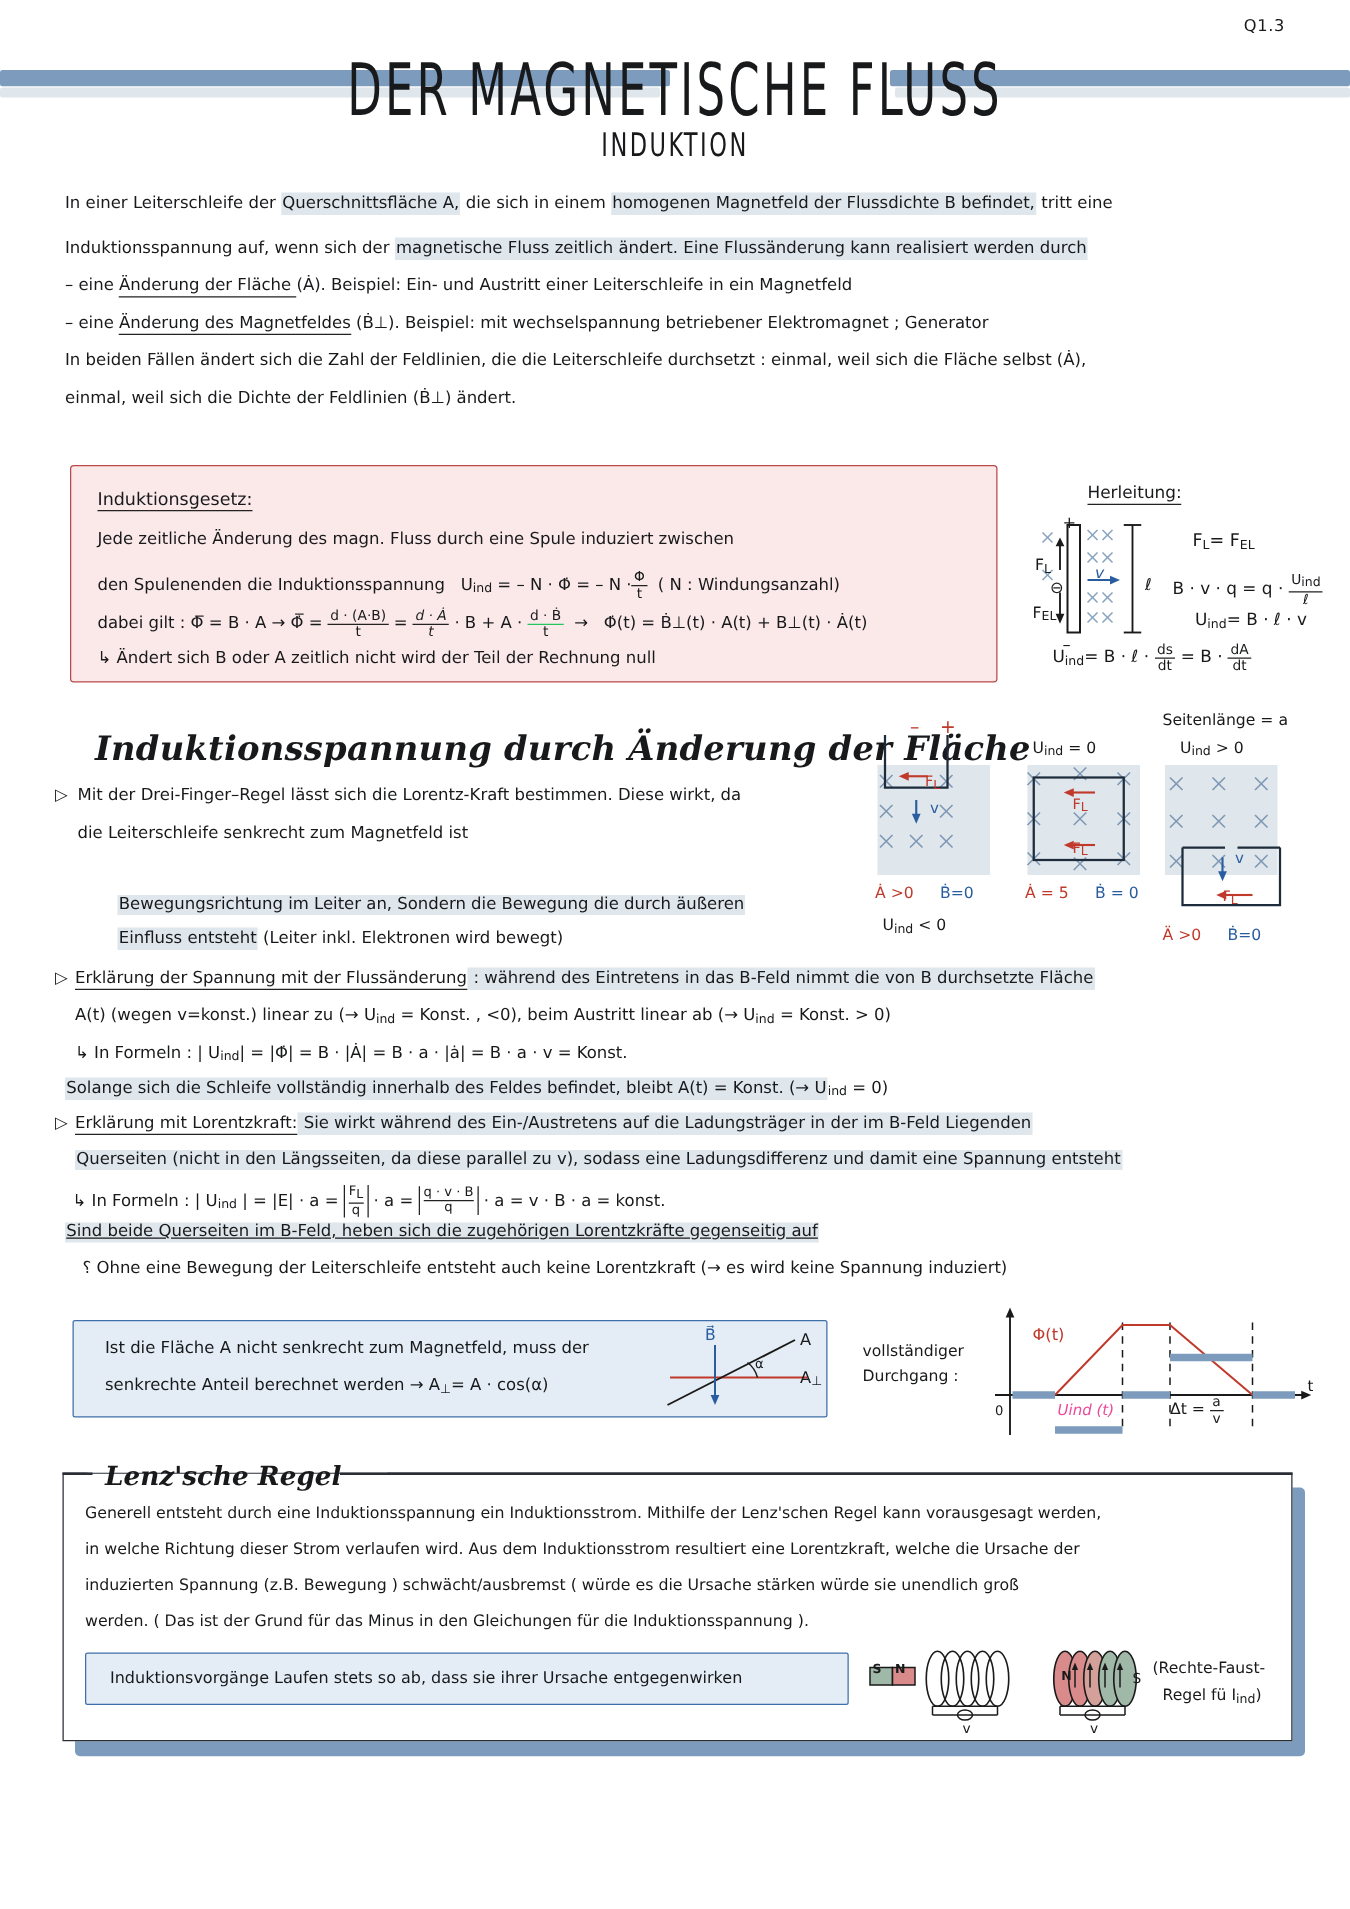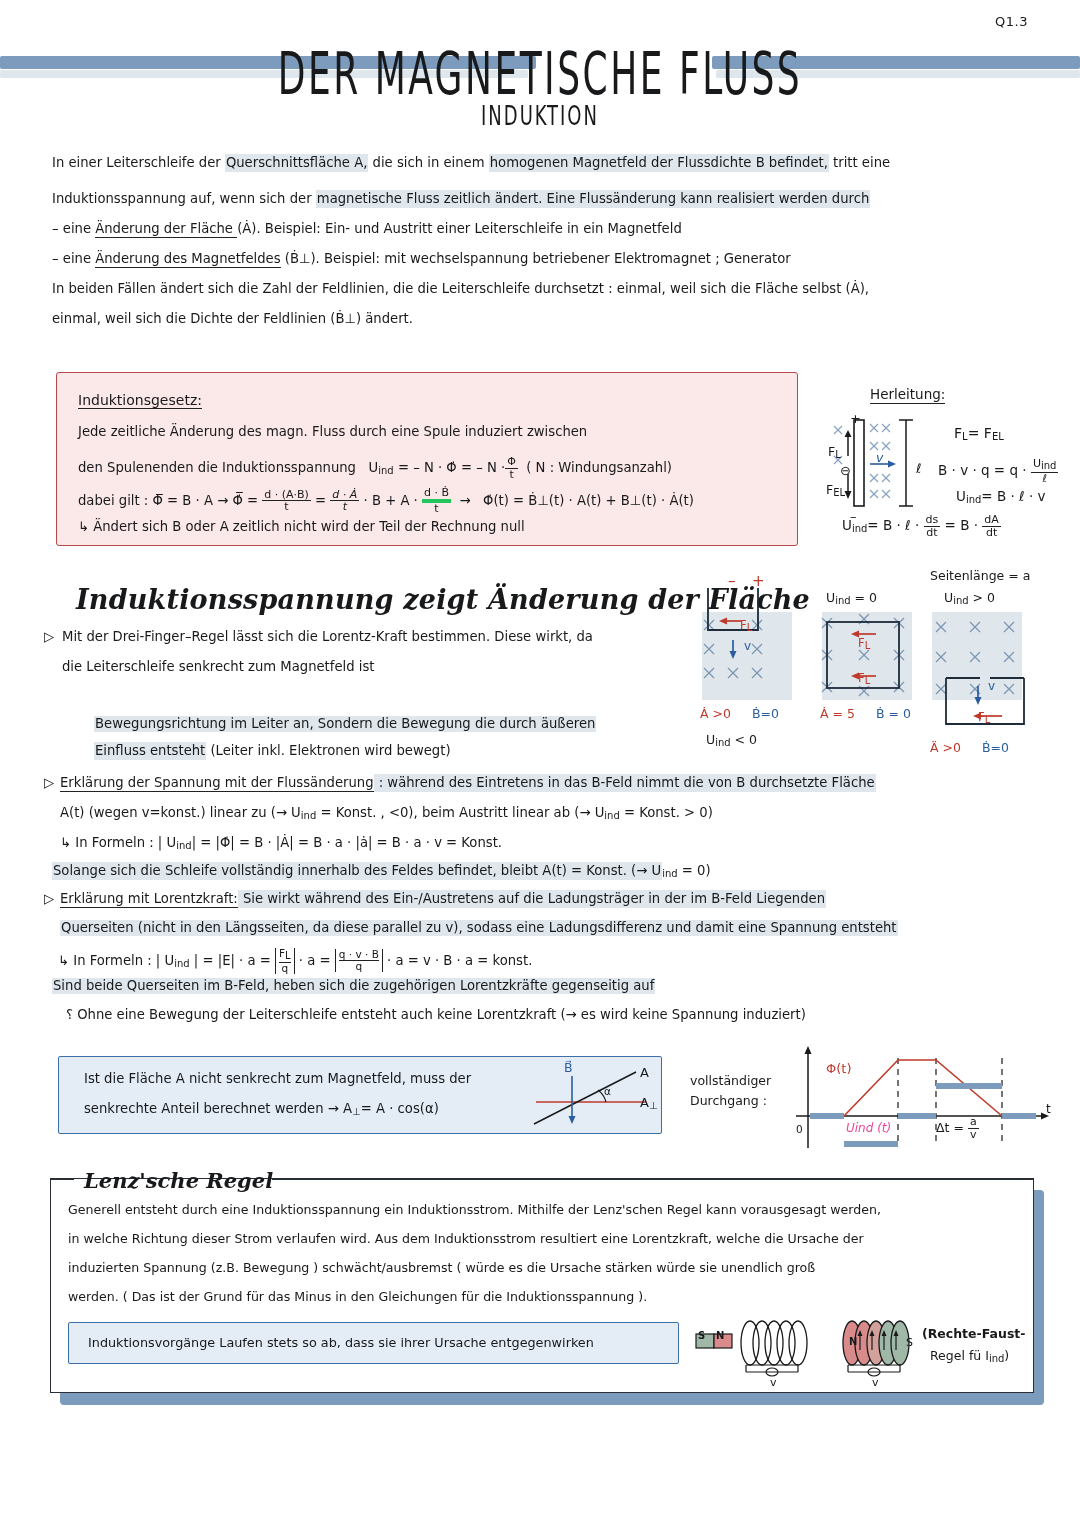--- a/index.html
+++ b/index.html
@@ -157,21 +157,21 @@
       <span style="display:block; border-bottom:1px solid #222; padding:0 2px;">d · (A·B)</span>
       <span style="display:block;">t</span>
     </span>
     <span>=</span>
     <span style="display:inline-block; text-align:center; vertical-align:middle; font-size:11px; line-height:1.05;font-style:italic;">
       <span style="display:block; border-bottom:1px solid #222; padding:0 2px;">d · Ȧ</span>
       <span style="display:block;">t</span>
     </span>
     <span>· B +  A ·</span>
     <span style="display:inline-block; text-align:center; vertical-align:middle; font-size:11px; line-height:1.05;">
-      <span style="display:block; border-bottom:4px solid #22c55e; padding:0 2px;">d · Ḃ</span>
+      <span style="display:block; border-bottom:1px solid #22c55e; padding:0 2px;">d · Ḃ</span>
       <span style="display:block;">t</span>
     </span>
     &nbsp;<span>→</span>&nbsp;&nbsp;
     <span>Φ̇(t) =  Ḃ⊥(t) · A(t) +  B⊥(t) · Ȧ(t)</span>
   </div>
   <div class="txt" style="left:78px; top:520px;">↳  Ändert sich B  oder A  zeitlich nicht  wird  der Teil  der Rechnung  null</div>
 
   <div class="herl">
     <div class="herl-title">Herleitung:</div>
 
@@ -272,21 +272,21 @@
       <span style="display:block; border-bottom:1px solid #222; padding:0 2px;">ds</span>
       <span style="display:block;">dt</span>
     </span>
     <span>= B ·</span>
     <span style="display:inline-block; text-align:center; vertical-align:middle; font-size:11px; line-height:1.05;">
       <span style="display:block; border-bottom:1px solid #222; padding:0 2px;">dA</span>
       <span style="display:block;">dt</span>
     </span>
   </div>
 
-  <div class="sect-h">Induktionsspannung zeigt Änderung der Fläche</div>
+  <div class="sect-h">Induktionsspannung durch Änderung der Fläche</div>
 
   <div class="txt" style="left:44px; top:630px;">▷</div>
   <div class="txt" style="left:62px; top:630px;">Mit der Drei-Finger–Regel  lässt sich  die  Lorentz-Kraft  bestimmen.  Diese wirkt, da</div>
   <div class="txt" style="left:62px; top:660px;">die Leiterschleife  senkrecht  zum Magnetfeld ist</div>
   <div class="txt hl" style="left:94px; top:716px;">Bewegungsrichtung  im Leiter an, Sondern  die Bewegung die durch äußeren</div>
   <div class="txt" style="left:94px; top:744px;">
     <span class="hl">Einfluss  entsteht</span><span> (Leiter inkl. Elektronen wird  bewegt)</span>
   </div>
 
   <div>
@@ -489,21 +489,21 @@
     </span>
     <span>· a  =</span>
     <span style="display:inline-block; vertical-align:middle; border-left:1.2px solid #222; border-right:1.2px solid #222; padding:0 3px;">
       <span style="display:inline-block; text-align:center; font-size:10.5px; line-height:1.05;">
         <span style="display:block; border-bottom:1px solid #222;">q · v · B</span>
         <span style="display:block;">q</span>
       </span>
     </span>
     <span>· a  = v · B · a  = konst.</span>
   </div>
-  <div class="txt hl" style="left:52px; top:978px;">Sind beide Querseiten im B-Feld, heben sich die zugehörigen Lorentzkräfte  gegenseitig auf</div>
+  <div class="txt hl" style="left:52px; top:978px;text-decoration:underline;">Sind beide Querseiten im B-Feld, heben sich die zugehörigen Lorentzkräfte  gegenseitig auf</div>
   <div class="txt" style="left:66px; top:1008px;">⸮ Ohne eine Bewegung der Leiterschleife  entsteht  auch keine Lorentzkraft  (→ es wird keine  Spannung  induziert)</div>
 
   <div class="bluebox" style="left:58px; top:1056px; width:604px; height:78px;"></div>
   <div class="txt" style="left:84px; top:1072px;">Ist die Fläche A nicht senkrecht zum Magnetfeld, muss der</div>
   <div class="txt" style="left:84px; top:1102px;">
     <span>senkrechte Anteil berechnet werden  →   A</span><span class="sm">⊥</span><span>= A · cos(α)</span>
   </div>
   <svg width="130" height="74" viewBox="0 0 130 74" style="position:absolute; left:528px; top:1062px;">
     <line x1="8" y1="40" x2="118" y2="40" stroke="#c0392b" stroke-width="1.6"></line>
     <line x1="6" y1="62" x2="108" y2="10" stroke="#1a1a1a" stroke-width="1.5"></line>
@@ -613,18 +613,18 @@
       <line x1="154" y1="62" x2="206" y2="62" stroke="#1a1a1a" stroke-width="1.2"></line>
       <ellipse cx="180" cy="62" rx="6" ry="4" fill="none" stroke="#1a1a1a" stroke-width="1.2"></ellipse>
     </g>
   </svg>
   <div class="txt" style="left:698px; top:1331px; font-size:10px; font-weight:700;">S</div>
   <div class="txt" style="left:716px; top:1331px; font-size:10px; font-weight:700;">N</div>
   <div class="txt" style="left:849px; top:1337px; font-size:10px; font-weight:700;">N</div>
   <div class="txt" style="left:906px; top:1337px; font-size:11px;">S</div>
   <div class="txt" style="left:770px; top:1377px; font-size:11px;">v</div>
   <div class="txt" style="left:872px; top:1377px; font-size:11px;">v</div>
-  <div class="txt" style="left:922px; top:1328px; font-size:12.5px;font-weight:bold;">(Rechte-Faust-</div>
+  <div class="txt" style="left:922px; top:1328px; font-size:12.5px;">(Rechte-Faust-</div>
   <div class="txt" style="left:930px; top:1350px; font-size:12.5px;">
     <span>Regel fü I</span><span class="sm">ind</span><span>)</span>
   </div>
 
 </div>
 
 </body></html>

